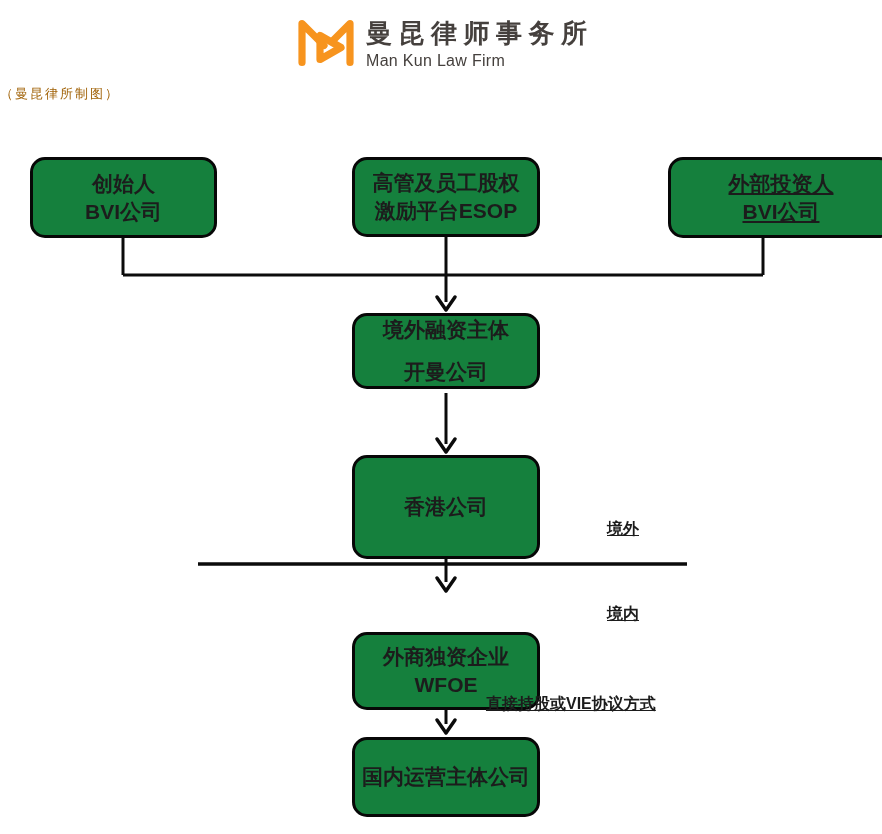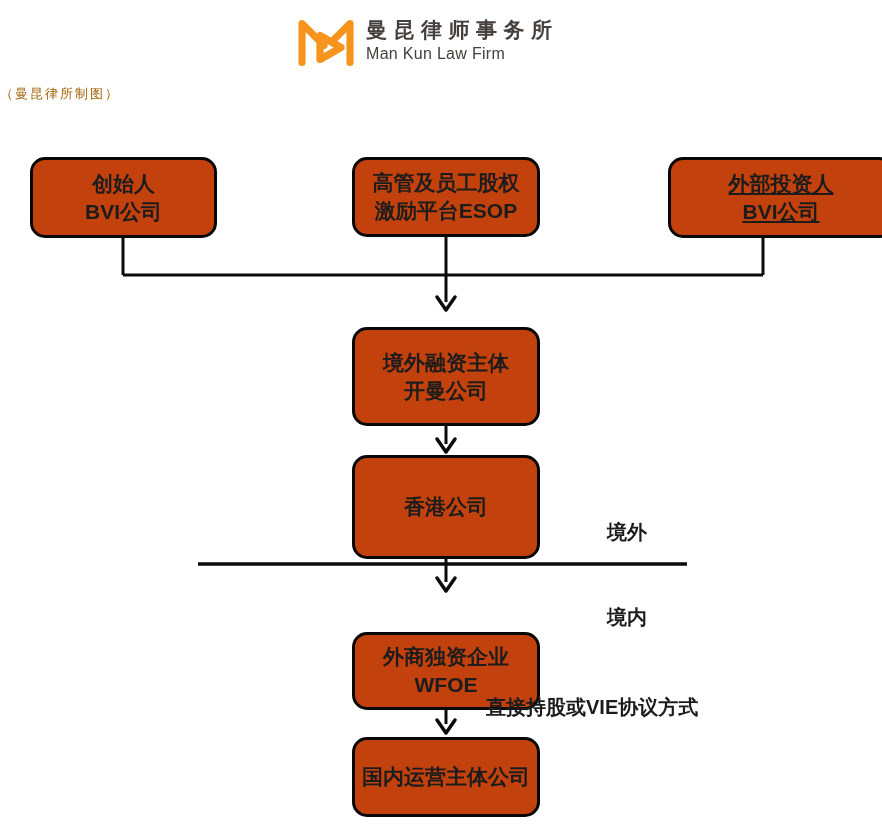--- a/index.html
+++ b/index.html
@@ -3,40 +3,40 @@
 <meta charset="utf-8">
 <style>
   html,body{margin:0;padding:0;background:#ffffff;}
   #canvas{
     position:relative;width:882px;height:834px;background:#ffffff;overflow:hidden;
     font-family:"Liberation Sans","DejaVu Sans",sans-serif;
   }
   
   .logo-mark{position:absolute;left:296px;top:15px;width:60px;height:53px;}
   .brand-block{position:absolute;left:366px;top:16px;}
-  .brand-cn{font-size:21px;font-weight:700;letter-spacing:6.5px;color:#45403d;white-space:nowrap;}
+  .brand-cn{font-size:26px;font-weight:700;letter-spacing:6.5px;color:#45403d;white-space:nowrap;}
   .brand-en{font-size:16px;font-weight:500;letter-spacing:0.3px;color:#45403d;margin-top:1px;white-space:nowrap;}
   .caption{position:absolute;left:0;top:85px;width:744px;text-align:left;
     font-size:13px;color:#a16207;letter-spacing:2px;}
   
   .wires{position:absolute;left:0;top:0;width:882px;height:834px;z-index:1;}
   .node{
-    position:absolute;box-sizing:border-box;background:#c2410c;z-index:2;
+    position:absolute;box-sizing:border-box;background:#15803d;z-index:2;
     border:3px solid #070707;border-radius:15px;
     display:flex;flex-direction:column;align-items:center;justify-content:center;
     font-size:21px;font-weight:600;color:#1c1c1c;line-height:1.32;text-align:center;
   }
   #node-founder  {left:30px; top:157px;width:187px;height:81px;}
   #node-esop     {left:352px;top:157px;width:188px;height:80px;}
   #node-investor {left:668px;top:157px;width:226px;height:81px;text-decoration:underline;}
-  #node-cayman   {left:352px;top:327px;width:188px;height:99px;}
+  #node-cayman   {left:352px;top:313px;width:188px;height:76px;justify-content:space-between;}
   #node-hongkong {left:352px;top:455px;width:188px;height:104px;}
   #node-wfoe     {left:352px;top:596px;width:188px;height:78px;margin-top:36px;}
   #node-domestic {left:352px;top:737px;width:188px;height:80px;}
-  .float-label{position:absolute;z-index:2;font-size:20px;font-weight:700;color:#1c1c1c;white-space:nowrap;}
+  .float-label{position:absolute;z-index:2;font-size:16px;font-weight:700;color:#1c1c1c;white-space:nowrap;text-decoration:underline;}
   #label-offshore{left:607px;top:519px;}
   #label-onshore {left:607px;top:582px;margin-top:22px;}
   #label-arrow-note{left:486px;top:694px;}
 </style>
 </head>
 <body>
 
 <div id="canvas">
 
   <svg class="logo-mark" viewBox="0 0 60 52" fill="none" stroke="#F7941E" stroke-width="7.2" stroke-linecap="round" stroke-linejoin="round">

